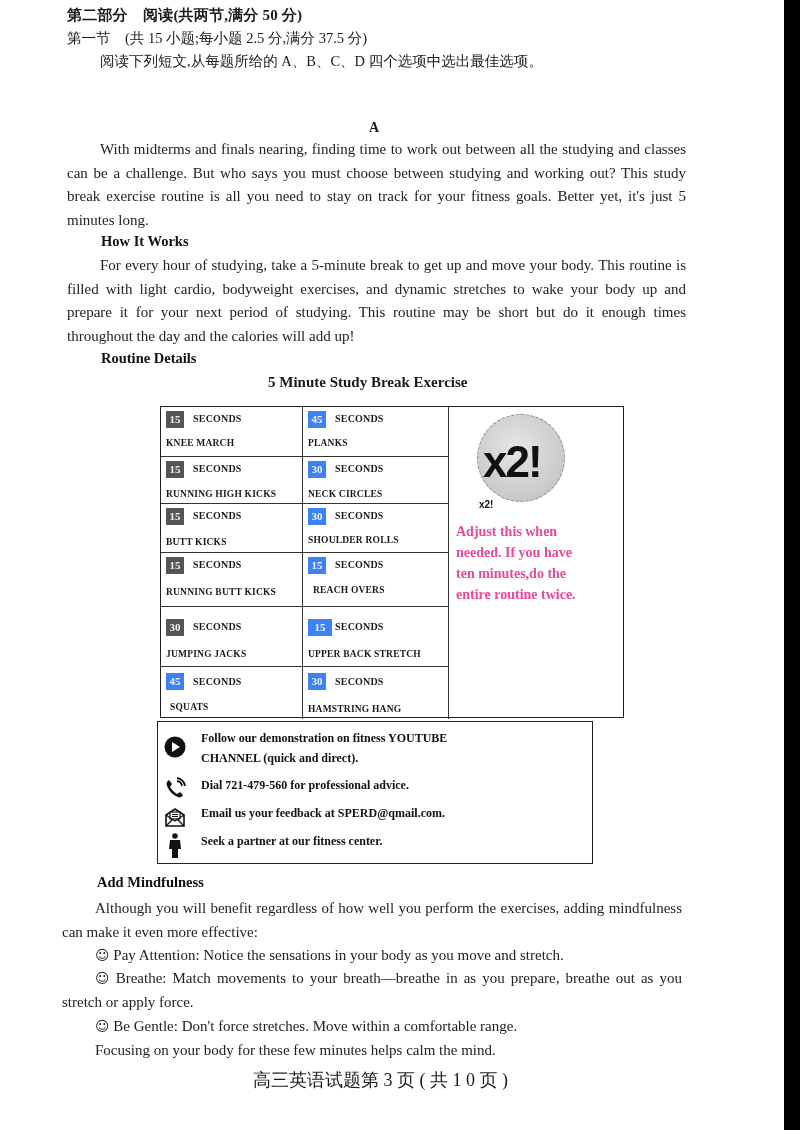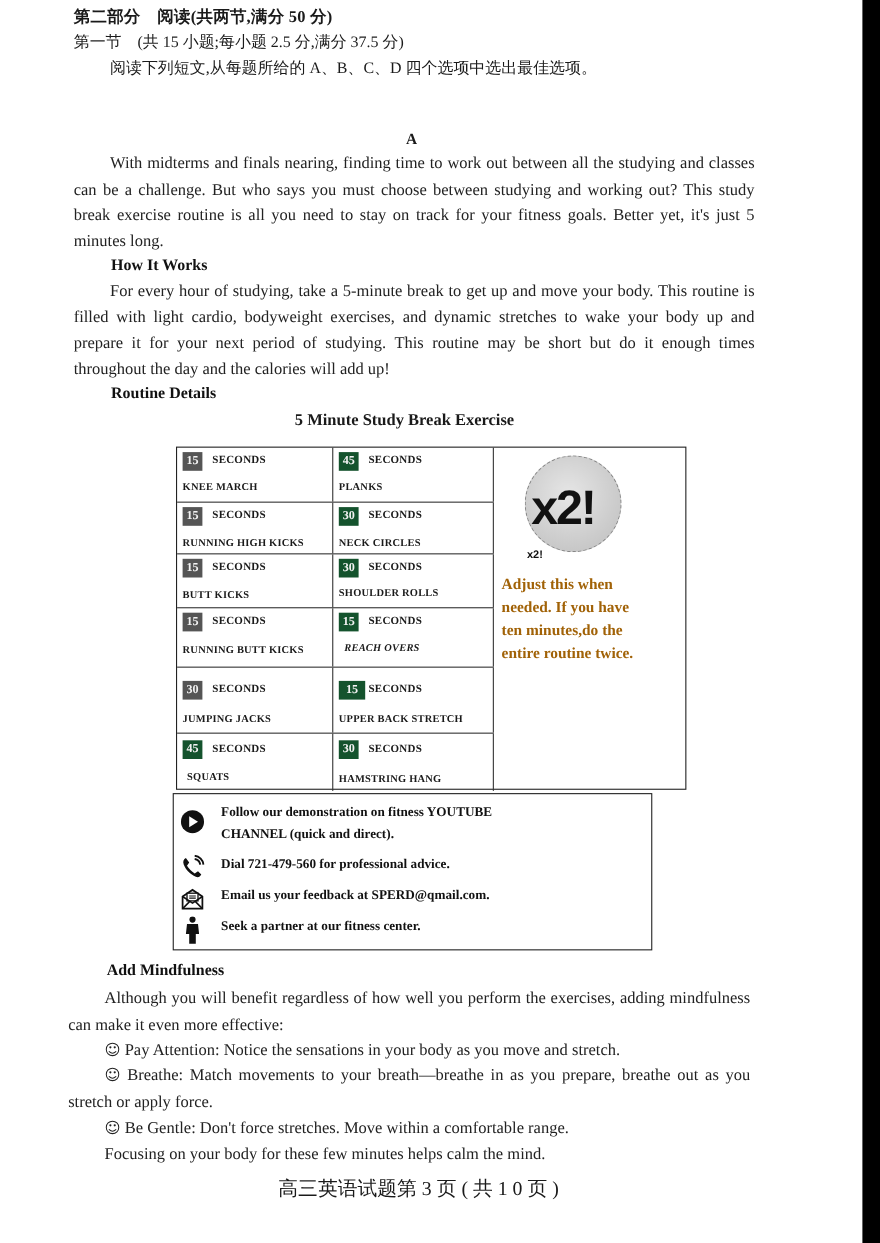--- a/index.html
+++ b/index.html
@@ -37,21 +37,21 @@
       position: absolute; left: 0; width: 288px; border-bottom: 1px solid #333;
     }
     .ex-row:last-child { border-bottom: none; }
     .ex-cell {
       position: absolute; top: 0; height: 100%;
     }
     .ex-cell.left { left: 0; width: 142px; border-right: 1px solid #333; }
     .ex-cell.right { left: 142px; width: 146px; border-right: 1px solid #333; }
     .badge {
       position: absolute; left: 5px; top: 4px; width: 18px; height: 17px;
-      background: #14532d; color: #f2f2f2;
+      background: #3b82f6; color: #f2f2f2;
       font-size: 11px; font-weight: bold; text-align: center; line-height: 17px;
       font-family: "Liberation Serif", serif;
     }
     .badge.light { background: #555; }
     .sec {
       position: absolute; left: 32px; top: 6px; font-size: 10px; font-weight: bold;
       letter-spacing: 0.2px; font-family: "Liberation Serif", serif;
     }
     .ex-name {
       position: absolute; left: 5px; font-size: 9.5px; font-weight: bold;
@@ -68,21 +68,21 @@
     .x2-big {
       position: absolute; left: 34px; top: 33px; font-family: "Liberation Sans", sans-serif;
       font-weight: bold; font-size: 44px; letter-spacing: -2px; color: #111; line-height: 1;
     }
     .x2-small {
       position: absolute; left: 30px; top: 92px; font-family: "Liberation Sans", sans-serif;
       font-weight: bold; font-size: 10px; color: #111;
     }
     .note-text {
       position: absolute; left: 7px; top: 114px; width: 134px;
-      font-size: 14px; font-weight: bold; line-height: 21px; color: #a16207; white-space: normal;
+      font-size: 14px; font-weight: bold; line-height: 21px; color: #ec4899; white-space: normal;
     }
 
     
     .contact-box {
       position: absolute; left: 157px; top: 721px; width: 436px; height: 143px;
       border: 1.5px solid #222;
     }
     .contact-line {
       position: absolute; left: 43px; font-size: 12px; font-weight: bold; color: #111;
       white-space: nowrap; font-family: "Liberation Serif", serif;
@@ -159,21 +159,21 @@
 
     <div class="ex-row" style="top:146px; height:54px;">
       <div class="ex-cell left">
         <div class="badge light">15</div>
         <div class="sec">SECONDS</div>
         <div class="ex-name" style="top:34px;">RUNNING BUTT KICKS</div>
       </div>
       <div class="ex-cell right">
         <div class="badge">15</div>
         <div class="sec">SECONDS</div>
-        <div class="ex-name" style="top:32px; left:10px;font-style:italic;">REACH OVERS</div>
+        <div class="ex-name" style="top:32px; left:10px;">REACH OVERS</div>
       </div>
     </div>
 
     <div class="ex-row" style="top:200px; height:60px;">
       <div class="ex-cell left">
         <div class="badge light" style="top:12px;">30</div>
         <div class="sec" style="top:14px;">SECONDS</div>
         <div class="ex-name" style="top:42px;">JUMPING JACKS</div>
       </div>
       <div class="ex-cell right">

